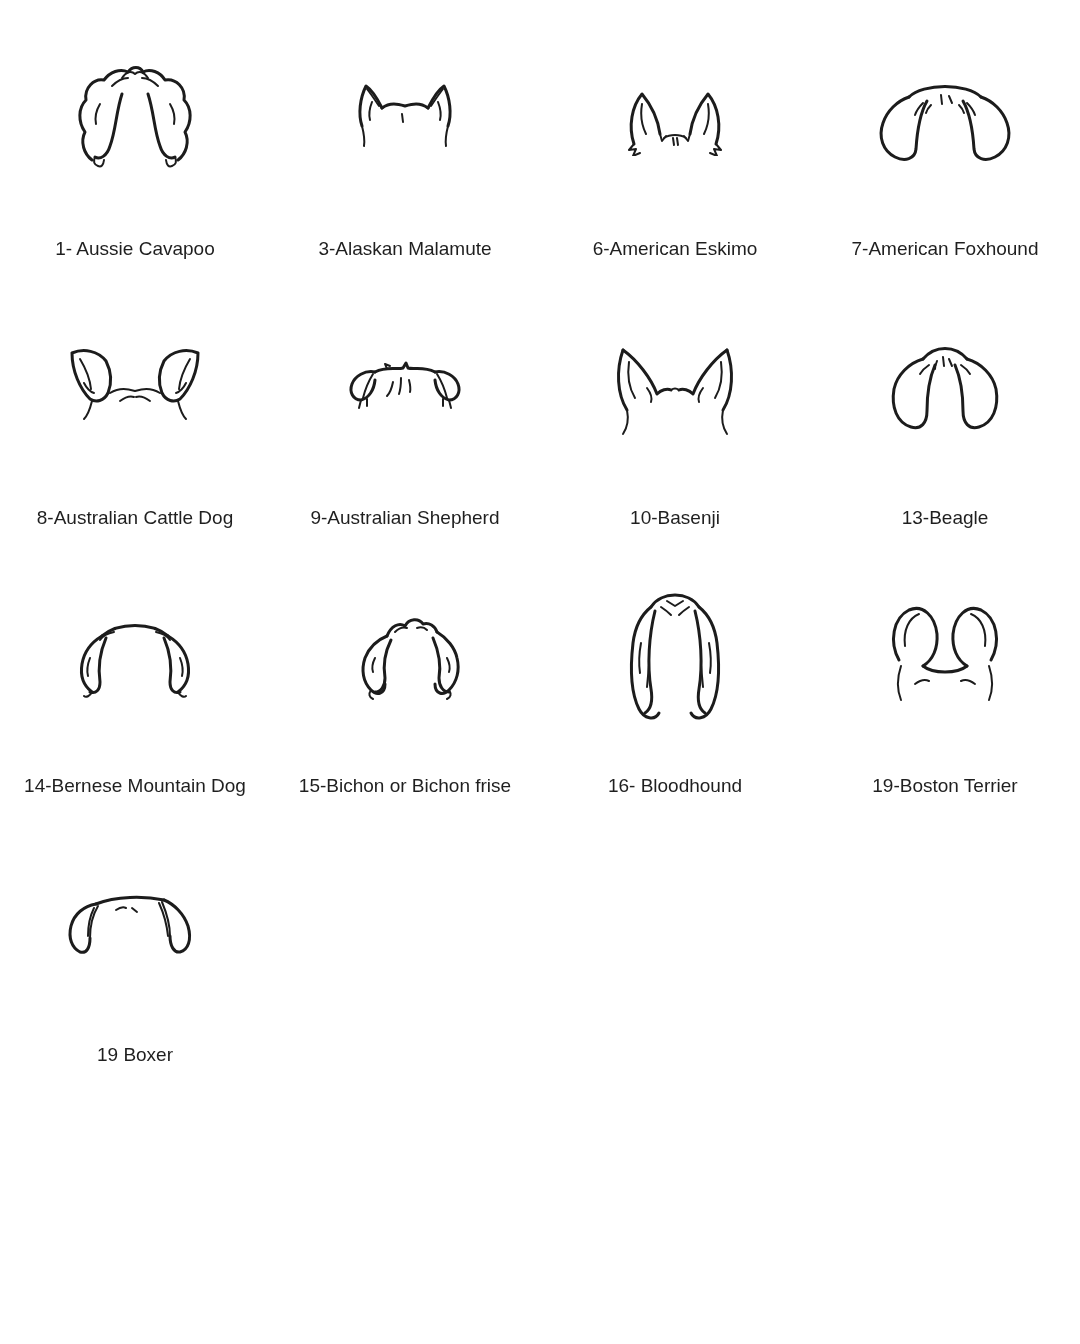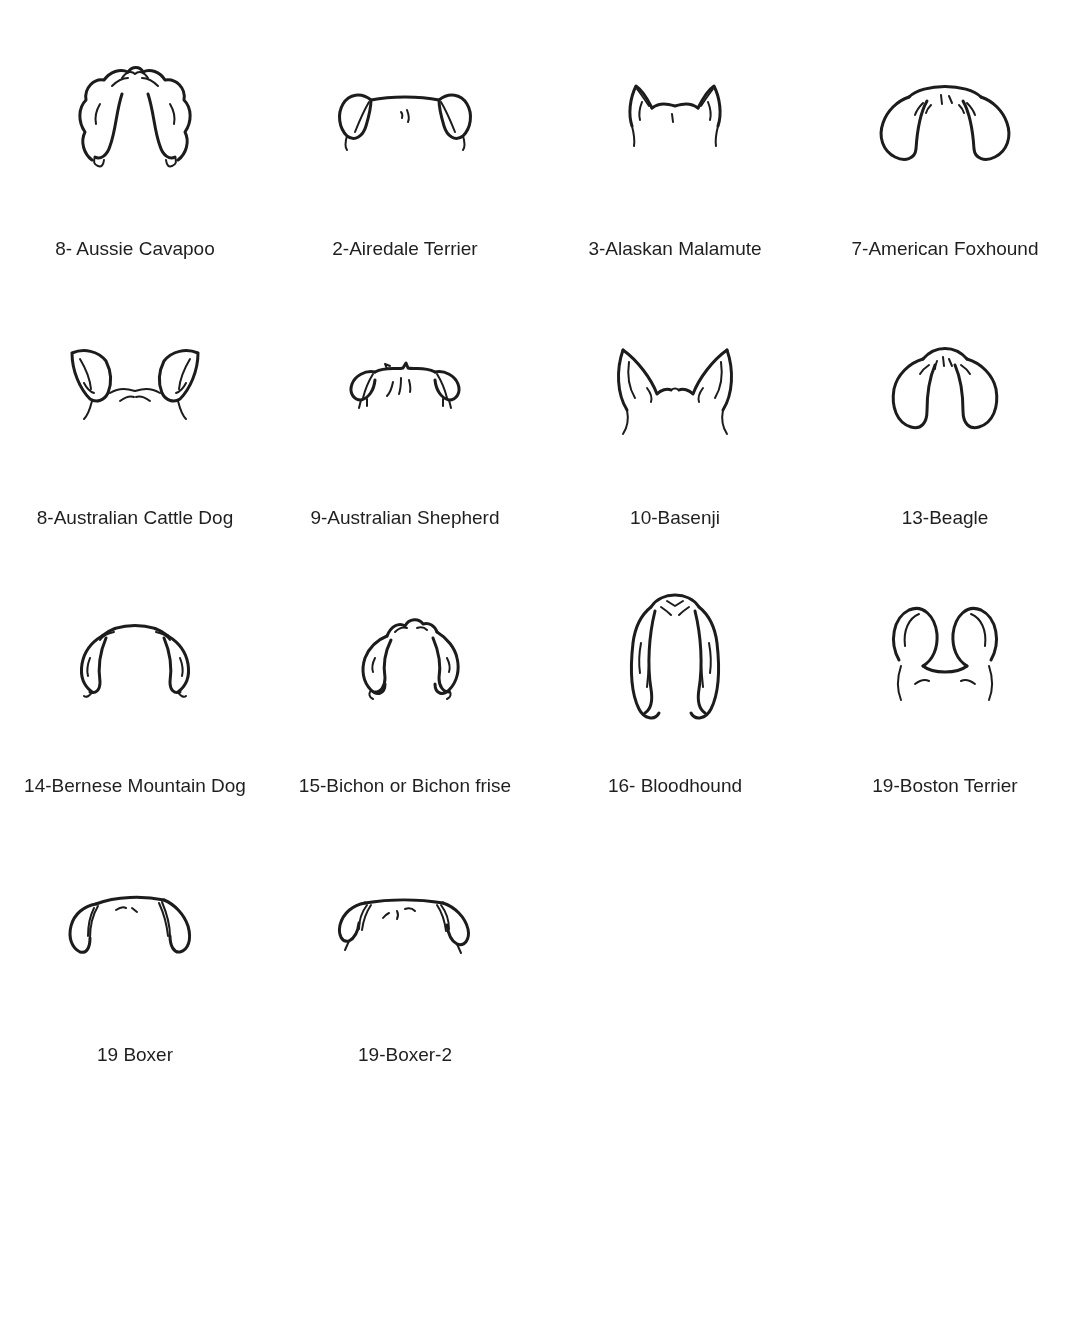--- a/index.html
+++ b/index.html
@@ -46,53 +46,52 @@
           <path d="M22,96 C14,90 10,78 15,68 C8,58 8,44 16,36 C14,24 24,14 34,16 C40,8 50,4 58,8 C62,2 70,2 73,8 C80,4 90,8 95,16 C106,14 116,24 114,36 C122,44 122,58 115,68 C120,78 116,90 108,96"></path>
           <path class="thin" d="M52,14 C56,8 61,6 65,10 M78,14 C74,8 69,6 65,10"></path>
           <path class="thin" d="M42,22 Q50,14 58,14 M88,22 Q80,14 72,14"></path>
           <path d="M52,30 C46,48 46,66 40,82 C37,92 30,96 25,93"></path>
           <path d="M78,30 C84,48 84,66 90,82 C93,92 100,96 105,93"></path>
           <path class="thin" d="M25,93 Q22,100 28,102 Q33,104 34,96"></path>
           <path class="thin" d="M105,93 Q108,100 102,102 Q97,104 96,96"></path>
           <path class="thin" d="M30,40 Q24,50 26,60 M100,40 Q106,50 104,60"></path>
         </svg>
       </div>
-      <figcaption class="lbl">8- Aussie Cavapoo</figcaption>
-    </figure>
-
-    <figure class="cell">
-      <div class="art">
-        <svg width="148" height="68" viewBox="0 0 148 68">
-          <path d="M40,16 C60,12 88,12 108,16"></path>
-          <path d="M40,16 C30,8 18,10 12,20 C6,30 8,44 16,52 C24,58 32,52 35,42 C38,32 40,24 40,16"></path>
-          <path class="thin" d="M38,18 C32,28 28,38 24,48 M16,52 C14,58 14,64 16,66"></path>
-          <path d="M108,16 C118,8 130,10 136,20 C142,30 140,44 132,52 C124,58 116,52 113,42 C110,32 108,24 108,16"></path>
-          <path class="thin" d="M110,18 C116,28 120,38 124,48 M132,52 C134,58 134,64 132,66"></path>
-          <path class="thin" d="M70,28 Q72,30 71,34 M76,26 Q79,34 77,38"></path>
-        </svg>
-      </div>
-      <figcaption class="lbl">2-Airedale Terrier</figcaption>
-    </figure>
+      <figcaption class="lbl">1- Aussie Cavapoo</figcaption>
+    </figure>
+
 
 
     <figure class="cell">
       <div class="art">
         <svg width="118" height="88" viewBox="0 0 118 88">
           <path d="M36,34 C44,28 52,30 59,32 C66,30 74,28 82,34"></path>
           <path d="M36,34 C31,24 26,16 20,12 C14,24 12,40 16,52"></path>
           <path class="thin" d="M16,52 C18,60 19,66 18,72 M26,28 Q22,38 24,46 M33,32 C29,26 25,20 21,15"></path>
           <path d="M82,34 C87,24 92,16 98,12 C104,24 106,40 102,52"></path>
           <path class="thin" d="M102,52 C100,60 99,66 100,72 M92,28 Q96,38 94,46 M85,32 C89,26 93,20 97,15"></path>
           <path class="thin" d="M56,40 L57,48"></path>
         </svg>
       </div>
       <figcaption class="lbl">3-Alaskan Malamute</figcaption>
     </figure>
 
 
+    <figure class="cell">
+      <div class="art">
+        <svg width="122" height="76" viewBox="0 0 122 76">
+          <path d="M20,64 C14,46 18,26 28,14 C38,26 44,40 46,54"></path>
+          <path class="thin" d="M28,24 C26,36 28,46 32,54 M20,64 L15,70 L22,69 L19,76 L26,73 M46,54 L48,61 L52,56"></path>
+          <path d="M102,64 C108,46 104,26 94,14 C84,26 78,40 76,54"></path>
+          <path class="thin" d="M94,24 C96,36 94,46 90,54 M102,64 L107,70 L100,69 L103,76 L96,73 M76,54 L74,61 L70,56"></path>
+          <path class="thin" d="M50,58 C56,54 66,54 72,58 M59,58 L60,65 M63,58 L64,65"></path>
+        </svg>
+      </div>
+      <figcaption class="lbl">6-American Eskimo</figcaption>
+    </figure>
 
     <figure class="cell">
       <div class="art">
         <svg width="156" height="94" viewBox="0 0 156 94">
           <path d="M42,26 C56,12 100,12 114,26"></path>
           <path d="M42,26 C30,30 20,40 16,52 C11,66 16,80 28,86 C38,91 48,88 49,78 C50,62 52,44 60,30"></path>
           <path d="M114,26 C126,30 136,40 140,52 C145,66 140,80 128,86 C118,91 108,88 107,78 C106,62 104,44 96,30"></path>
           <path class="thin" d="M56,32 Q50,38 48,44 M100,32 Q106,38 108,44"></path>
           <path class="thin" d="M74,24 L75,33 M82,25 L85,32 M64,34 Q60,38 59,42 M92,34 Q96,38 97,42"></path>
         </svg>
@@ -227,28 +226,15 @@
           <path d="M36,18 C24,20 14,28 11,40 C8,52 12,62 20,66 C27,68 30,61 30,52"></path>
           <path class="thin" d="M38,20 C32,30 30,42 30,52 M34,22 C29,32 28,42 28,50"></path>
           <path d="M104,14 C114,18 124,28 128,40 C132,54 128,64 120,66 C114,67 110,60 110,50"></path>
           <path class="thin" d="M102,16 C107,28 110,40 110,50 M99,17 C104,28 107,40 108,50"></path>
           <path class="thin" d="M56,24 Q62,20 66,22 M72,22 L77,26"></path>
         </svg>
       </div>
       <figcaption class="lbl">19 Boxer</figcaption>
     </figure>
 
-    <figure class="cell">
-      <div class="art">
-        <svg width="148" height="74" viewBox="0 0 148 74">
-          <path d="M34,16 C58,12 88,12 112,16"></path>
-          <path d="M34,16 C22,18 12,26 9,38 C7,48 11,56 18,54 C24,51 27,44 28,36"></path>
-          <path class="thin" d="M36,18 C30,26 28,34 28,42 M40,18 C34,27 32,35 31,43 M18,54 L14,63"></path>
-          <path d="M112,16 C124,20 134,30 137,42 C139,52 134,60 126,57 C120,54 117,46 116,38"></path>
-          <path class="thin" d="M110,18 C116,26 118,34 118,42 M106,18 C112,27 114,36 115,44 M126,57 L130,66"></path>
-          <path class="thin" d="M66,24 Q68,28 66,32 M74,22 Q80,20 84,24 M58,26 Q54,28 52,31"></path>
-        </svg>
-      </div>
-      <figcaption class="lbl">19-Boxer-2</figcaption>
-    </figure>
 
   </div>
 </div>
 
 </body></html>

